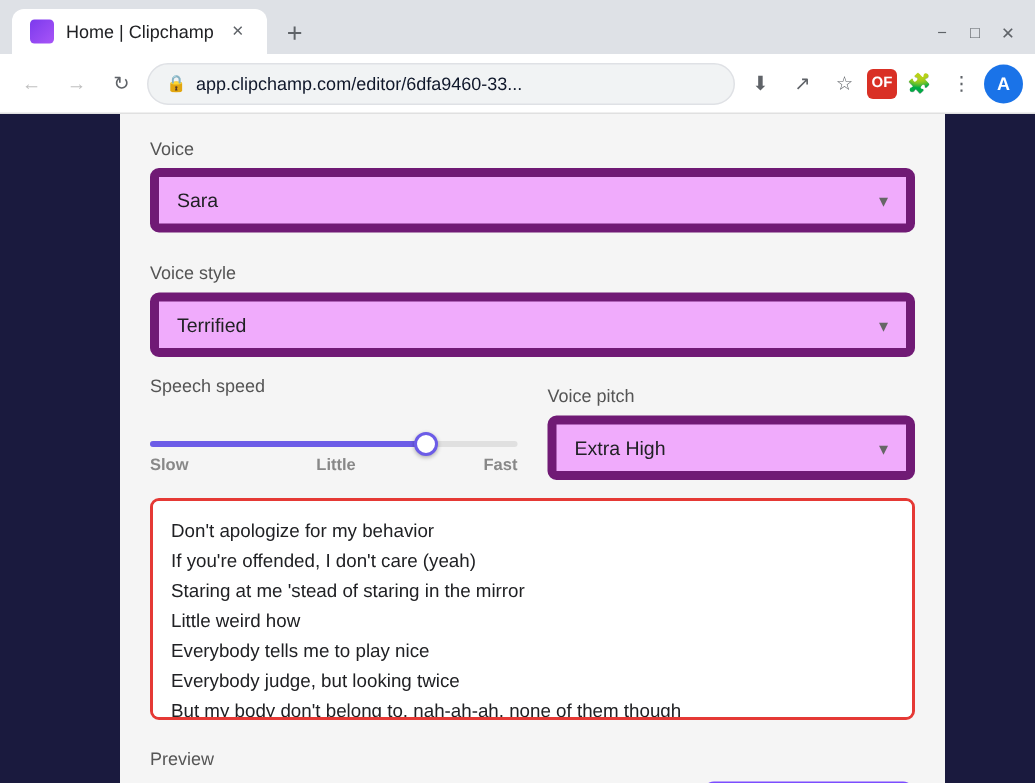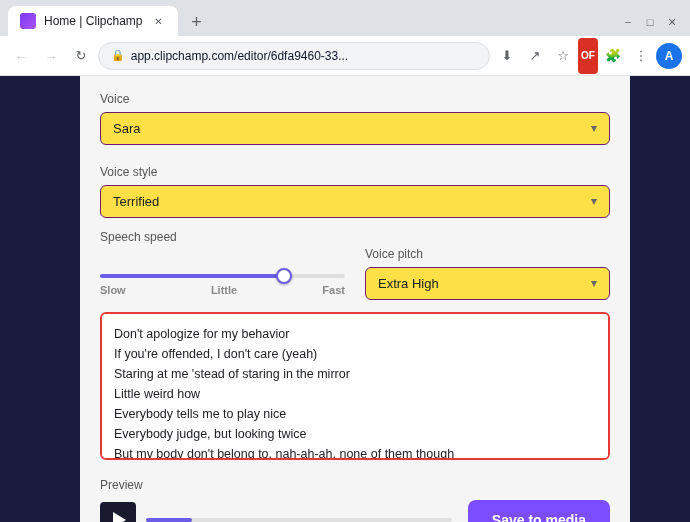--- a/index.html
+++ b/index.html
@@ -160,21 +160,21 @@
       display: flex;
       align-items: center;
       justify-content: center;
       font-size: 13px;
       color: #5f6368;
       cursor: pointer;
     }
 
     .ext-icon-red {
       width: 20px;
-      height: 36px;
+      height: 20px;
       background: #d93025;
       border-radius: 4px;
       display: flex;
       align-items: center;
       justify-content: center;
       color: white;
       font-size: 10px;
       font-weight: bold;
     }
 
@@ -250,26 +250,26 @@
       gap: 6px;
     }
 
     .field-label {
       font-size: 12px;
       color: #555;
       font-weight: 500;
     }
 
     .select-dropdown {
-      background: #fde047;
-      border: 1px solid #701a75;
+      background: #f0abfc;
+      border: 6px solid #701a75;
       border-radius: 6px;
       padding: 8px 12px;
       display: flex;
-      align-items: flex-start;
+      align-items: flex-end;
       justify-content: space-between;
       cursor: pointer;
       font-size: 13px;
       color: #202124;
     }
 
     .chevron-down {
       font-size: 12px;
       color: #666;
     }

